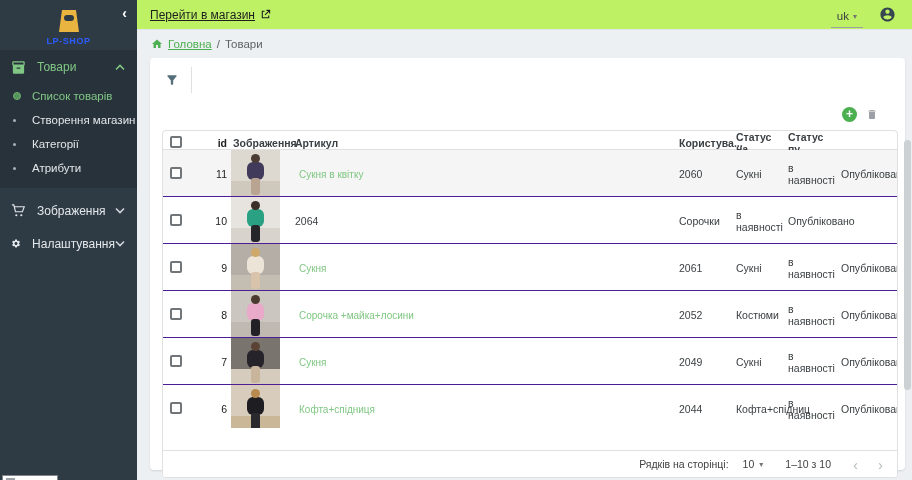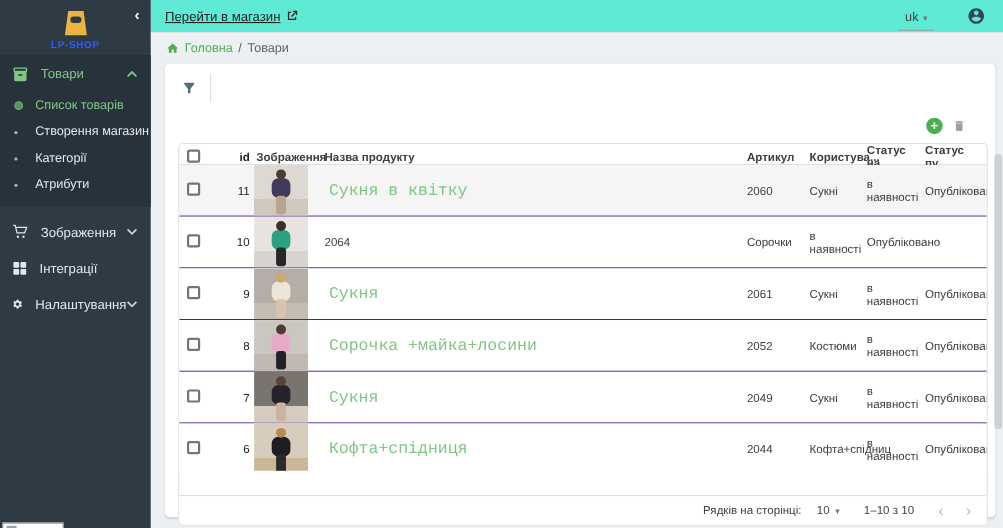--- a/index.html
+++ b/index.html
@@ -20,29 +20,29 @@
   .dot { width:3px; height:3px; border-radius:50%; background:#aab2b8; }
   .dot-active { width:8px; height:8px; border-radius:50%; background:#55945a; border:1px solid #6fae72; }
   .subitem.active { color:#81c784; }
   .nav-item { display:flex; align-items:center; height:25px; padding:0 12px 0 11px; cursor:pointer; margin-top:0; }
   .nav-item .lbl { font-size:12px; color:#e3e7ea; margin-left:11px; flex:1; }
   .nav-section { margin-top:10px; display:flex; flex-direction:column; gap:8px; }
   .chev { flex:none; }
 
   
   .main { position:absolute; left:137px; top:0; width:775px; height:480px; background:#edf0f2; }
-  .topbar { height:30px; background:#5eead4; border-bottom:1px solid #e4e6e8; display:flex; align-items:center; padding:0 16px 0 13px; }
+  .topbar { height:30px; background:#bef264; border-bottom:1px solid #e4e6e8; display:flex; align-items:center; padding:0 16px 0 13px; }
   .store-link { display:flex; align-items:center; gap:5px; color:#1f1f1f; font-size:12px; text-decoration:underline; cursor:pointer; }
-  .topbar-right { margin-left:auto; display:flex; align-items:center; gap:30px; }
+  .topbar-right { margin-left:auto; display:flex; align-items:center; gap:16px; }
   .lang-select { display:flex; align-items:center; gap:4px; font-size:11.5px; color:#3c4043; border-bottom:1px solid #9aa0a6; padding:2px 6px 5px 6px; margin-bottom:-7px; cursor:pointer; }
   .caret { font-size:8px; color:#757575; }
   .avatar-btn { cursor:pointer; display:flex; }
 
   .breadcrumb { height:27px; display:flex; align-items:center; gap:5px; padding-left:14px; font-size:11.5px; }
-  .bc-home { color:#4caf50; cursor:pointer; }
+  .bc-home { color:#4caf50; text-decoration:underline; cursor:pointer; }
   .bc-sep { color:#5f6368; }
   .bc-current { color:#5f6368; }
 
   .outer-card { margin:1px 7px 0 13px; height:412px; background:#fff; border-radius:4px; box-shadow:0 1px 2px rgba(0,0,0,.12); position:relative; }
   .filter-bar { display:flex; align-items:center; height:44px; padding-left:15px; }
   .v-divider { width:1px; height:26px; background:#e0e0e0; margin-left:12px; }
   .actions-row { display:flex; align-items:center; justify-content:flex-end; gap:9px; height:24px; padding-right:27px; }
   .add-btn { width:15px; height:15px; border-radius:50%; background:#4caf50; color:#fff; font-size:12px; font-weight:bold; display:flex; align-items:center; justify-content:center; line-height:1; cursor:pointer; padding-bottom:1px; }
   .trash-btn { cursor:pointer; display:flex; }
 
@@ -54,21 +54,21 @@
   .cell { font-size:10.5px; color:#3c4043; }
   .c-check { padding-left:7px; }
   .c-id { text-align:right; padding-right:2px; color:#212121; }
   .c-img { padding-left:2px; }
   .h-img, .c-name { padding-left:4px; }
   .thead-row .c-name { padding-left:0; }
   .checkbox { display:inline-block; width:12px; height:12px; border:2px solid #70757a; border-radius:2px; background:#fff; cursor:pointer; }
   .trow { height:47px; border-bottom:1px solid #4c1d95; overflow:hidden; background:#fff; }
   .trow.hl { background:#f5f5f5; }
   .trow:last-child { height:43px; border-bottom:none; }
-  .plink { color:#81c784; font-size:15px; cursor:pointer; text-decoration:none;font-family:Liberation Mono, monospace; }
+  .plink { color:#81c784; font-size:10px; cursor:pointer; text-decoration:none; }
   .thumb { position:relative; width:49px; height:47px; overflow:hidden; }
   .th-head { position:absolute; left:20px; top:4px; width:9px; height:9px; border-radius:50%; }
   .th-body { position:absolute; left:16px; top:12px; width:17px; height:18px; border-radius:6px; }
   .th-legs { position:absolute; left:20px; top:28px; width:9px; height:17px; border-radius:3px; }
 
   .tfoot { border-top:1px solid #e0e0e0; margin-top:auto; height:27px; display:flex; align-items:center; justify-content:flex-end; padding-right:14px; font-size:10.5px; color:#424242; flex:none; background:#fff; }
   .rpp-label { margin-right:14px; }
   .rpp-select { display:flex; align-items:center; gap:5px; cursor:pointer; margin-right:22px; }
   .range { margin-right:22px; }
   .page-btn { color:#b6bcc0; font-size:15px; line-height:1; cursor:default; margin-left:0; }
@@ -134,29 +134,20 @@
       <div class="nav-item">
         <svg width="15" height="15" viewBox="0 0 24 24">
             <path fill="none" stroke="#e3e7ea" stroke-width="1.8" d="M1.5 3h3l2.7 11h11l3-8H5.2"></path>
             <circle cx="8.5" cy="19.5" r="1.7" fill="#e3e7ea"></circle>
             <circle cx="16.5" cy="19.5" r="1.7" fill="#e3e7ea"></circle>
           </svg>
         <span class="lbl">Зображення</span>
         <svg class="chev" width="10" height="7" viewBox="0 0 10 7">
             <polyline points="1,1.5 5,5.5 9,1.5" fill="none" stroke="#cfd4d8" stroke-width="1.6"></polyline>
           </svg>
-      </div>
-      <div class="nav-item">
-        <svg width="14" height="14" viewBox="0 0 24 24">
-            <rect x="2" y="2" width="9" height="9" rx="1.5" fill="#e3e7ea"></rect>
-            <rect x="13" y="2" width="9" height="9" rx="1.5" fill="#e3e7ea"></rect>
-            <rect x="2" y="13" width="9" height="9" rx="1.5" fill="#e3e7ea"></rect>
-            <rect x="13" y="13" width="9" height="9" rx="1.5" fill="#e3e7ea"></rect>
-          </svg>
-        <span class="lbl">Інтеграції</span>
       </div>
       <div class="nav-item">
         <svg width="15" height="15" viewBox="0 0 24 24">
             <path fill="#e3e7ea" d="M19.14 12.94c.04-.3.06-.61.06-.94 0-.32-.02-.64-.07-.94l2.03-1.58c.18-.14.23-.41.12-.61l-1.92-3.32c-.12-.22-.37-.29-.59-.22l-2.39.96c-.5-.38-1.03-.7-1.62-.94l-.36-2.54c-.04-.24-.24-.41-.48-.41h-3.84c-.24 0-.43.17-.47.41l-.36 2.54c-.59.24-1.13.57-1.62.94l-2.39-.96c-.22-.08-.47 0-.59.22L2.74 8.87c-.12.21-.08.47.12.61l2.03 1.58c-.05.3-.09.63-.09.94s.02.64.07.94l-2.03 1.58c-.18.14-.23.41-.12.61l1.92 3.32c.12.22.37.29.59.22l2.39-.96c.5.38 1.03.7 1.62.94l.36 2.54c.05.24.24.41.48.41h3.84c.24 0 .44-.17.47-.41l.36-2.54c.59-.24 1.13-.56 1.62-.94l2.39.96c.22.08.47 0 .59-.22l1.92-3.32c.12-.22.07-.47-.12-.61l-2.01-1.58zM12 15.6c-1.98 0-3.6-1.62-3.6-3.6s1.62-3.6 3.6-3.6 3.6 1.62 3.6 3.6-1.62 3.6-3.6 3.6z"></path>
           </svg>
         <span class="lbl">Налаштування</span>
         <svg class="chev" width="10" height="7" viewBox="0 0 10 7">
             <polyline points="1,1.5 5,5.5 9,1.5" fill="none" stroke="#cfd4d8" stroke-width="1.6"></polyline>
           </svg>
       </div>
@@ -212,21 +203,20 @@
           </svg>
       </span>
     </div>
 
     <div class="table-card">
 
       <div class="grid-row thead-row">
         <div class="cell c-check"><span class="checkbox"></span></div>
         <div class="cell c-id" style="font-weight:bold;">id</div>
         <div class="cell h-img" style="font-weight:bold;">Зображення</div>
-        <div class="cell c-name" style="font-weight:bold;">Назва продукту</div>
         <div class="cell" style="font-weight:bold;">Артикул</div>
         <div class="cell" style="font-weight:bold;">Користува...</div>
         <div class="cell" style="font-weight:bold;">Статус на...</div>
         <div class="cell" style="font-weight:bold;">Статус пу...</div>
       </div>
 
       <div id="tbody">
           <div class="grid-row trow hl">
     <div class="cell c-check"><span class="checkbox"></span></div>
     <div class="cell c-id">11</div>

